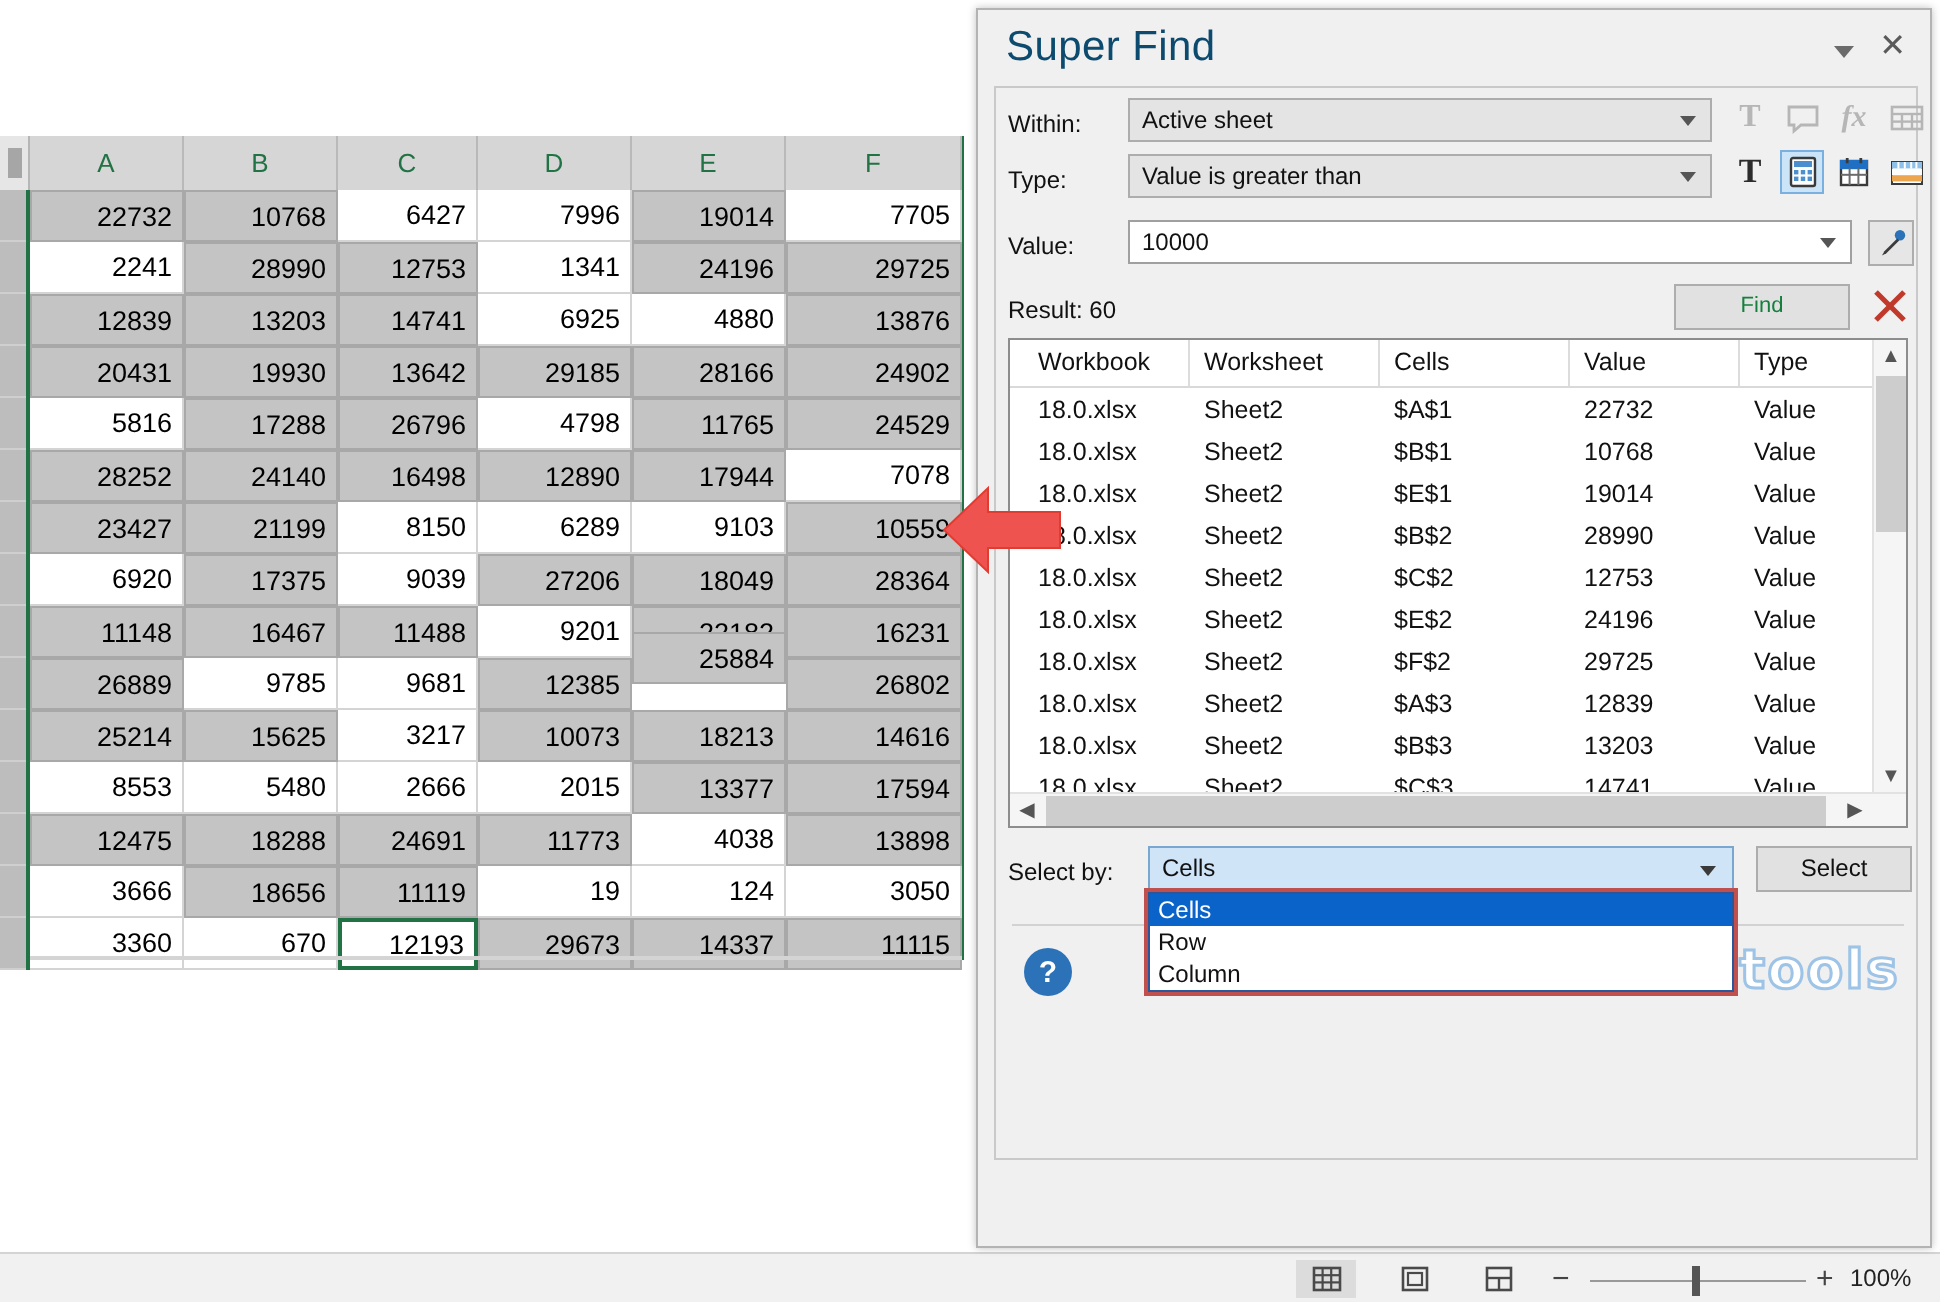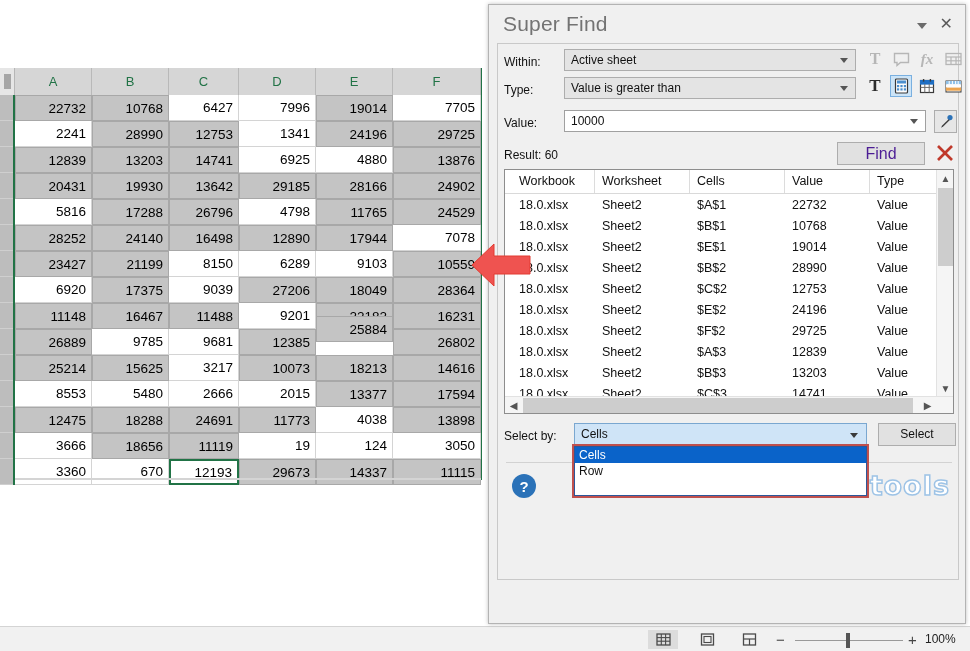--- a/index.html
+++ b/index.html
@@ -110,21 +110,21 @@
   
   #dialog{
     position:absolute;left:488px;top:4px;width:478px;height:620px;
     background:#f0f0f0;
     border:1px solid #b3b3b3;
     box-sizing:border-box;
     box-shadow:0 0 4px rgba(0,0,0,.25);
   }
   #dlg-title{
     position:absolute;left:14px;top:7px;
-    font-size:21px;color:#737373;font-family:"Liberation Sans",sans-serif;
+    font-size:21px;color:#0c4a6e;font-family:"Liberation Sans",sans-serif;
     letter-spacing:.2px;
   }
   #dlg-caret{
     position:absolute;right:38px;top:18px;width:0;height:0;
     border-left:5px solid transparent;border-right:5px solid transparent;
     border-top:6px solid #6b6b6b;cursor:pointer;
   }
   #dlg-close{
     position:absolute;right:12px;top:11px;font-size:16px;color:#5a5a5a;
     line-height:16px;cursor:pointer;font-family:"Liberation Sans",sans-serif;
@@ -161,21 +161,21 @@
   }
   .ic.selected{
     background:#cce4f7;border:1px solid #7ab0e0;
   }
   #result-label{
     position:absolute;left:6px;top:104px;font-size:12px;color:#111;
   }
   #find-btn{
     position:absolute;left:339px;top:98px;width:88px;height:23px;
     background:#e1e1e1;border:1px solid #adadad;box-sizing:border-box;
-    font-size:16px;color:#4c1d95;text-align:center;line-height:21px;cursor:pointer;
+    font-size:11px;color:#15803d;text-align:center;line-height:21px;cursor:pointer;
   }
   #clear-x{
     position:absolute;left:437px;top:99px;width:20px;height:20px;cursor:pointer;
   }
   #picker-btn{
     position:absolute;left:436px;top:66px;width:23px;height:23px;
     background:#e6e6e6;border:1px solid #adadad;box-sizing:border-box;
     display:flex;align-items:center;justify-content:center;cursor:pointer;
   }
 
@@ -663,20 +663,21 @@
 
     <div id="selby-label">Select by:</div>
     <div id="selby-combo">
       <span>Cells</span>
       <span id="selby-arrow"></span>
     </div>
     <div id="select-btn">Select</div>
     <div id="dropdown-list">
         <div class="dd-item sel">Cells</div>
         <div class="dd-item">Row</div>
+        <div class="dd-item">Column</div>
       </div>
 
     <div id="dlg-divider"></div>
     <div id="help-icon">?</div>
     <div id="watermark">utools</div>
   </div>
 </div>
 
 <div id="red-arrow">
   <svg width="62" height="50" viewBox="0 0 62 50">

